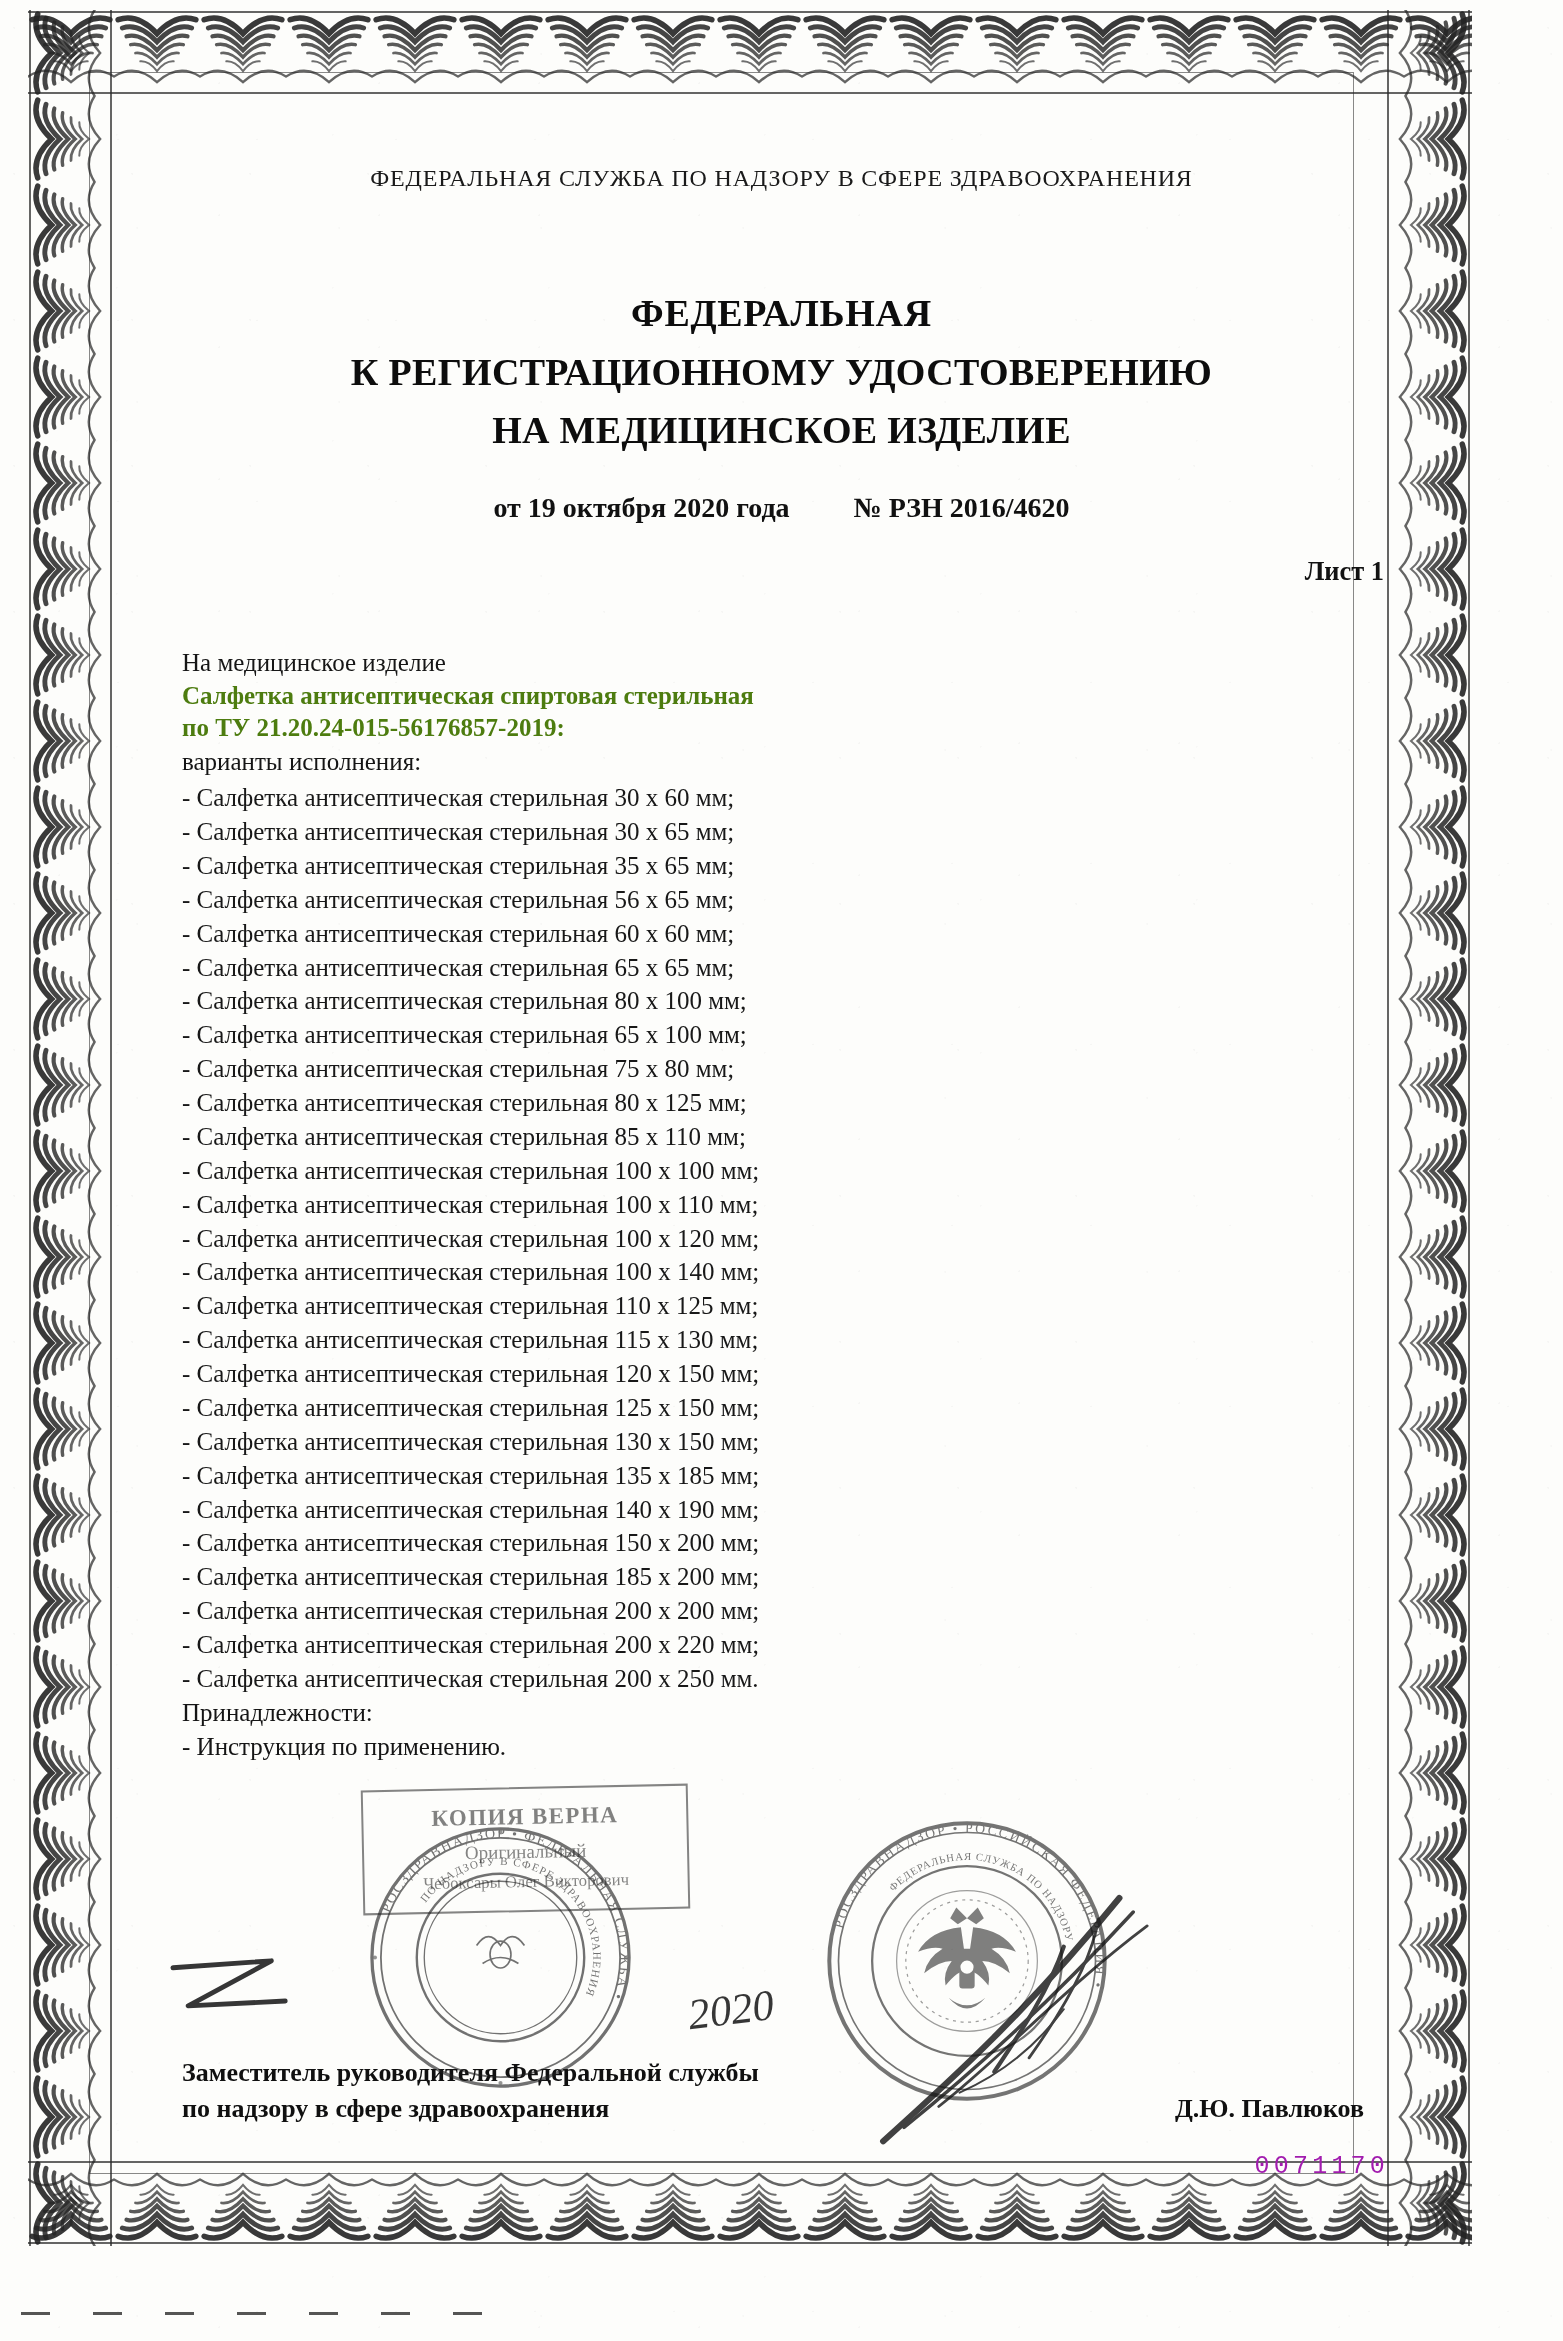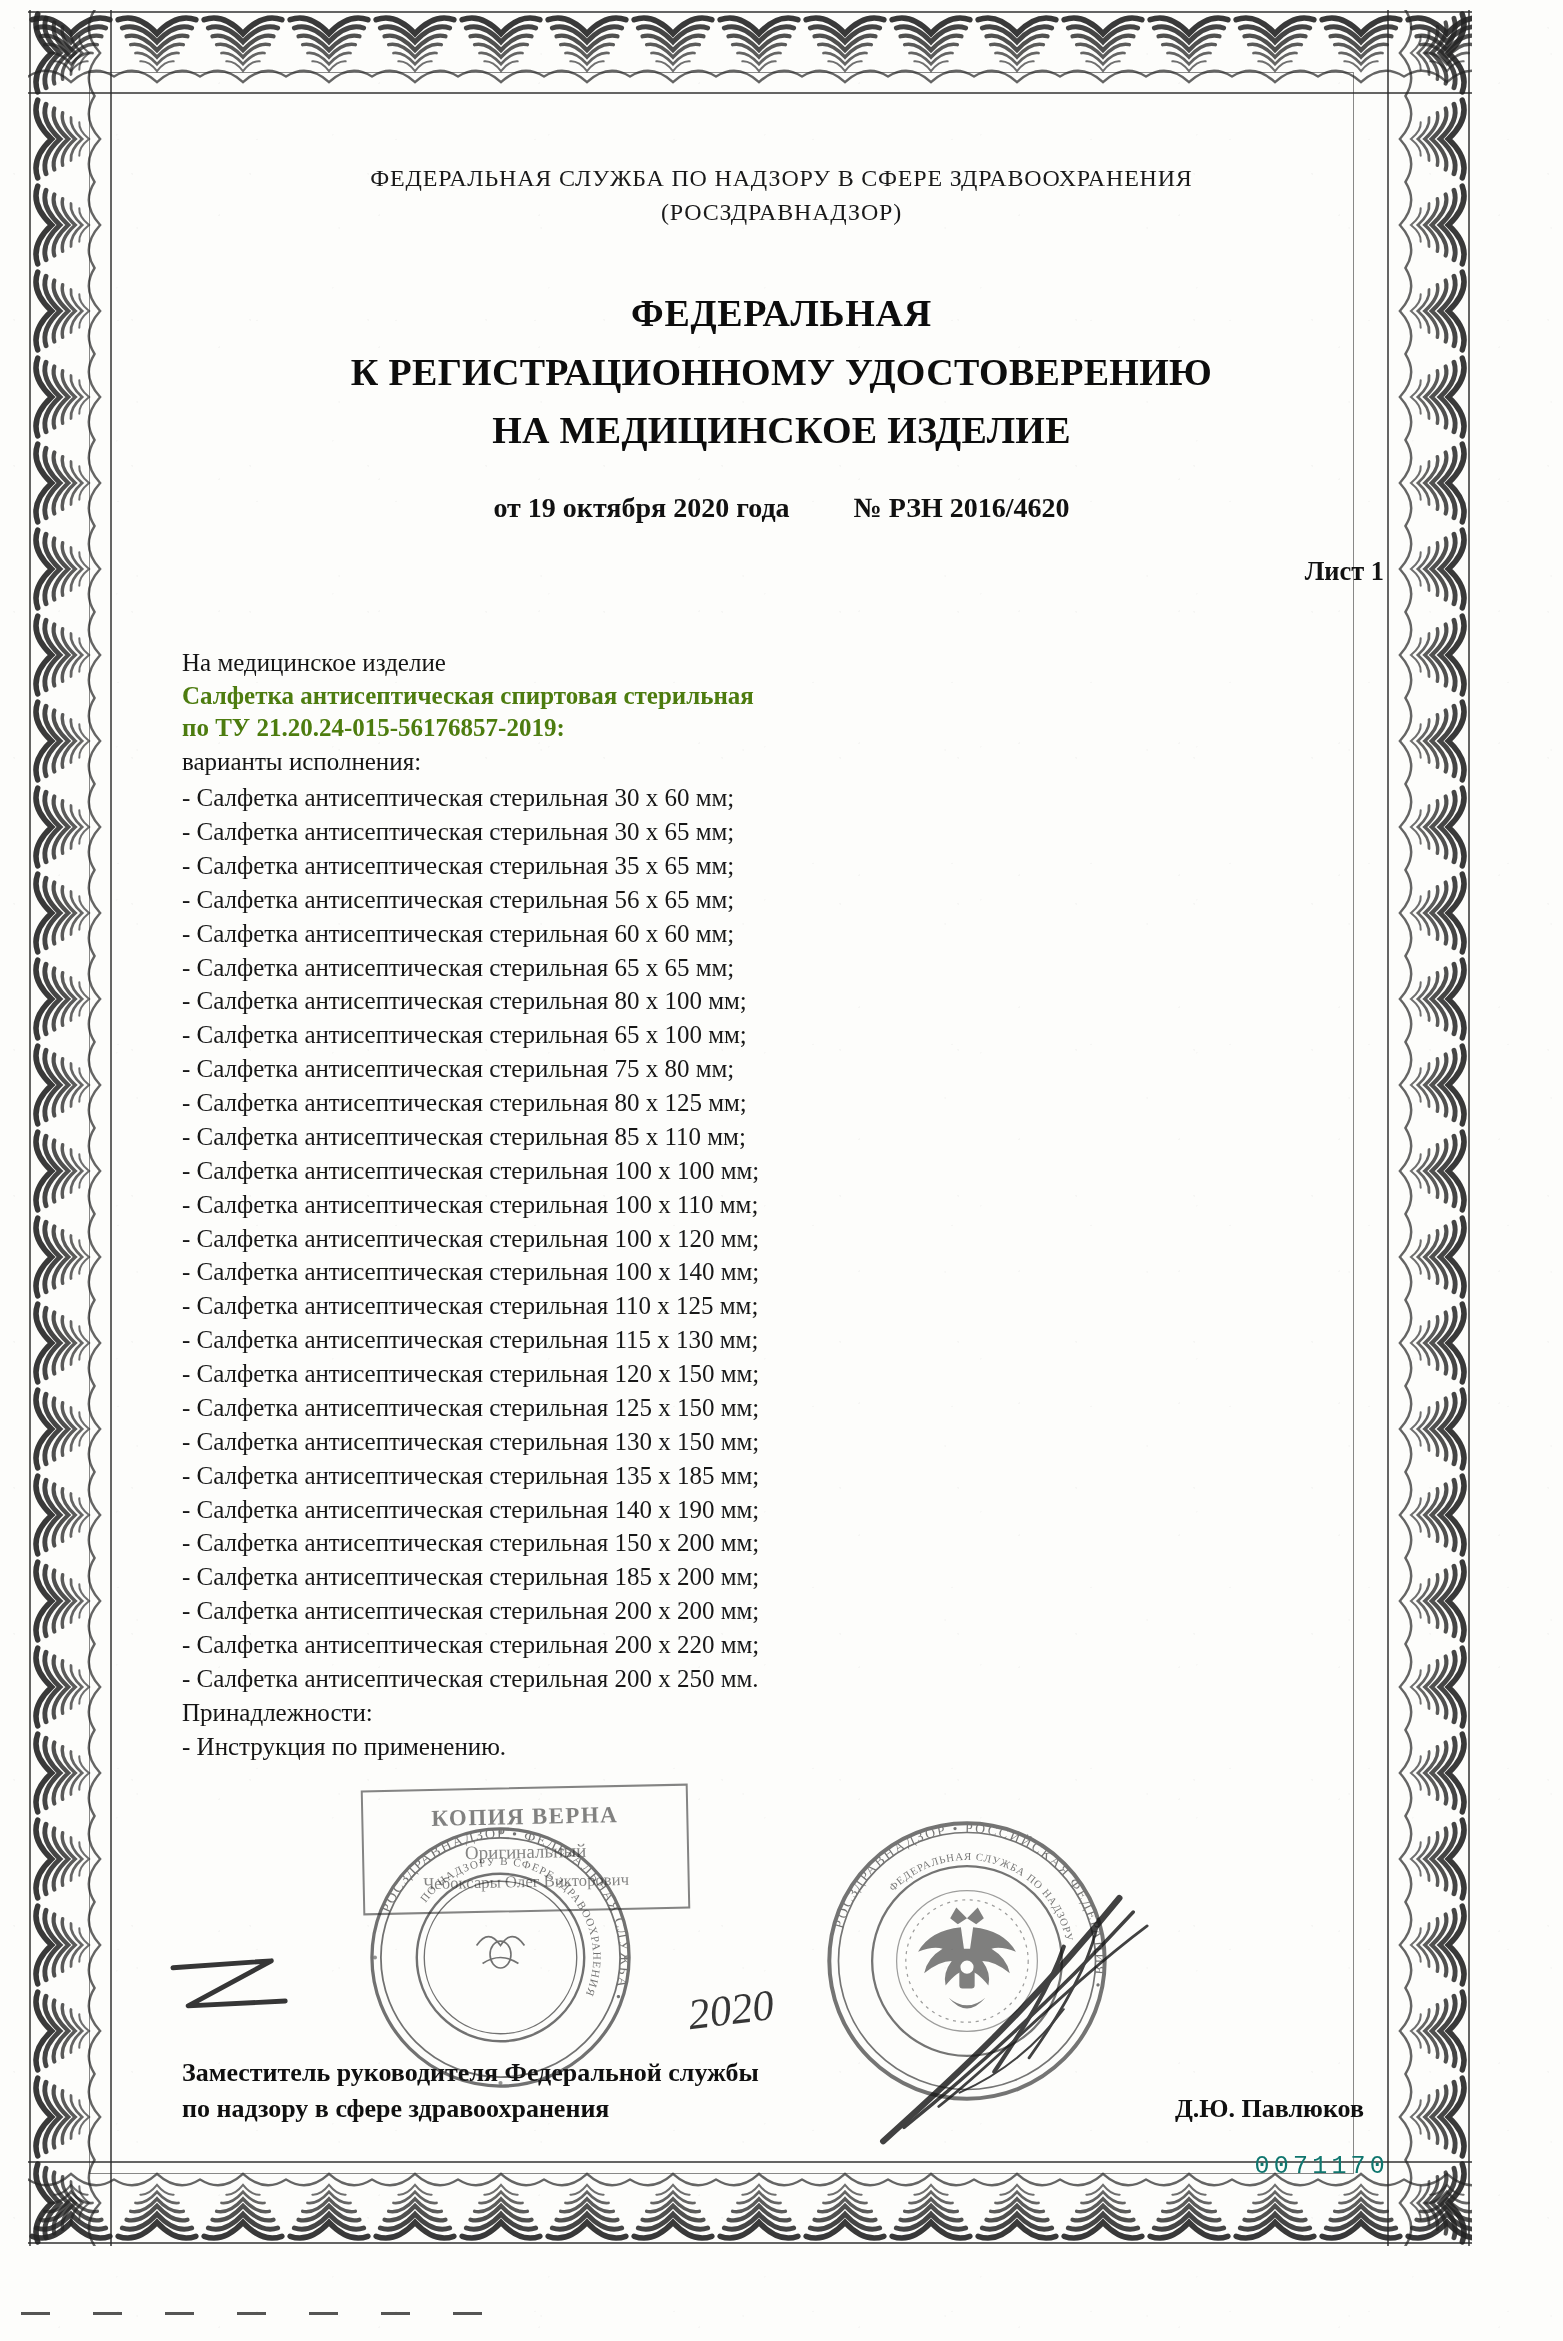--- a/index.html
+++ b/index.html
@@ -222,21 +222,21 @@
     font-size: 26px;
     white-space: nowrap;
   }
   .serial {
     position: absolute;
     right: 174px;
     top: 2152px;
     font-family: "Liberation Mono", "DejaVu Sans Mono", monospace;
     font-size: 25px;
     letter-spacing: 4.2px;
-    color: #0f766e;
+    color: #a21caf;
   }
 
   
   .stamp-layer {
     position: absolute;
     inset: 0;
     z-index: 25;
     pointer-events: none;
   }
 
@@ -1488,21 +1488,20 @@
         </div>
     </div>
   </div>
 
   <div class="inner-line"></div>
 
   <div class="content">
 
     <div class="agency">
       <span>ФЕДЕРАЛЬНАЯ СЛУЖБА ПО НАДЗОРУ В СФЕРЕ ЗДРАВООХРАНЕНИЯ</span>
-      <span class="line2">(РОСЗДРАВНАДЗОР)</span>
     </div>
 
     <div class="doc-title">
       <span class="t1">ФЕДЕРАЛЬНАЯ</span>
       <span class="t2">К РЕГИСТРАЦИОННОМУ УДОСТОВЕРЕНИЮ</span>
       <span class="t3">НА МЕДИЦИНСКОЕ ИЗДЕЛИЕ</span>
     </div>
 
     <div class="date-row">
       <span class="date-part">от  19 октября 2020 года</span>

